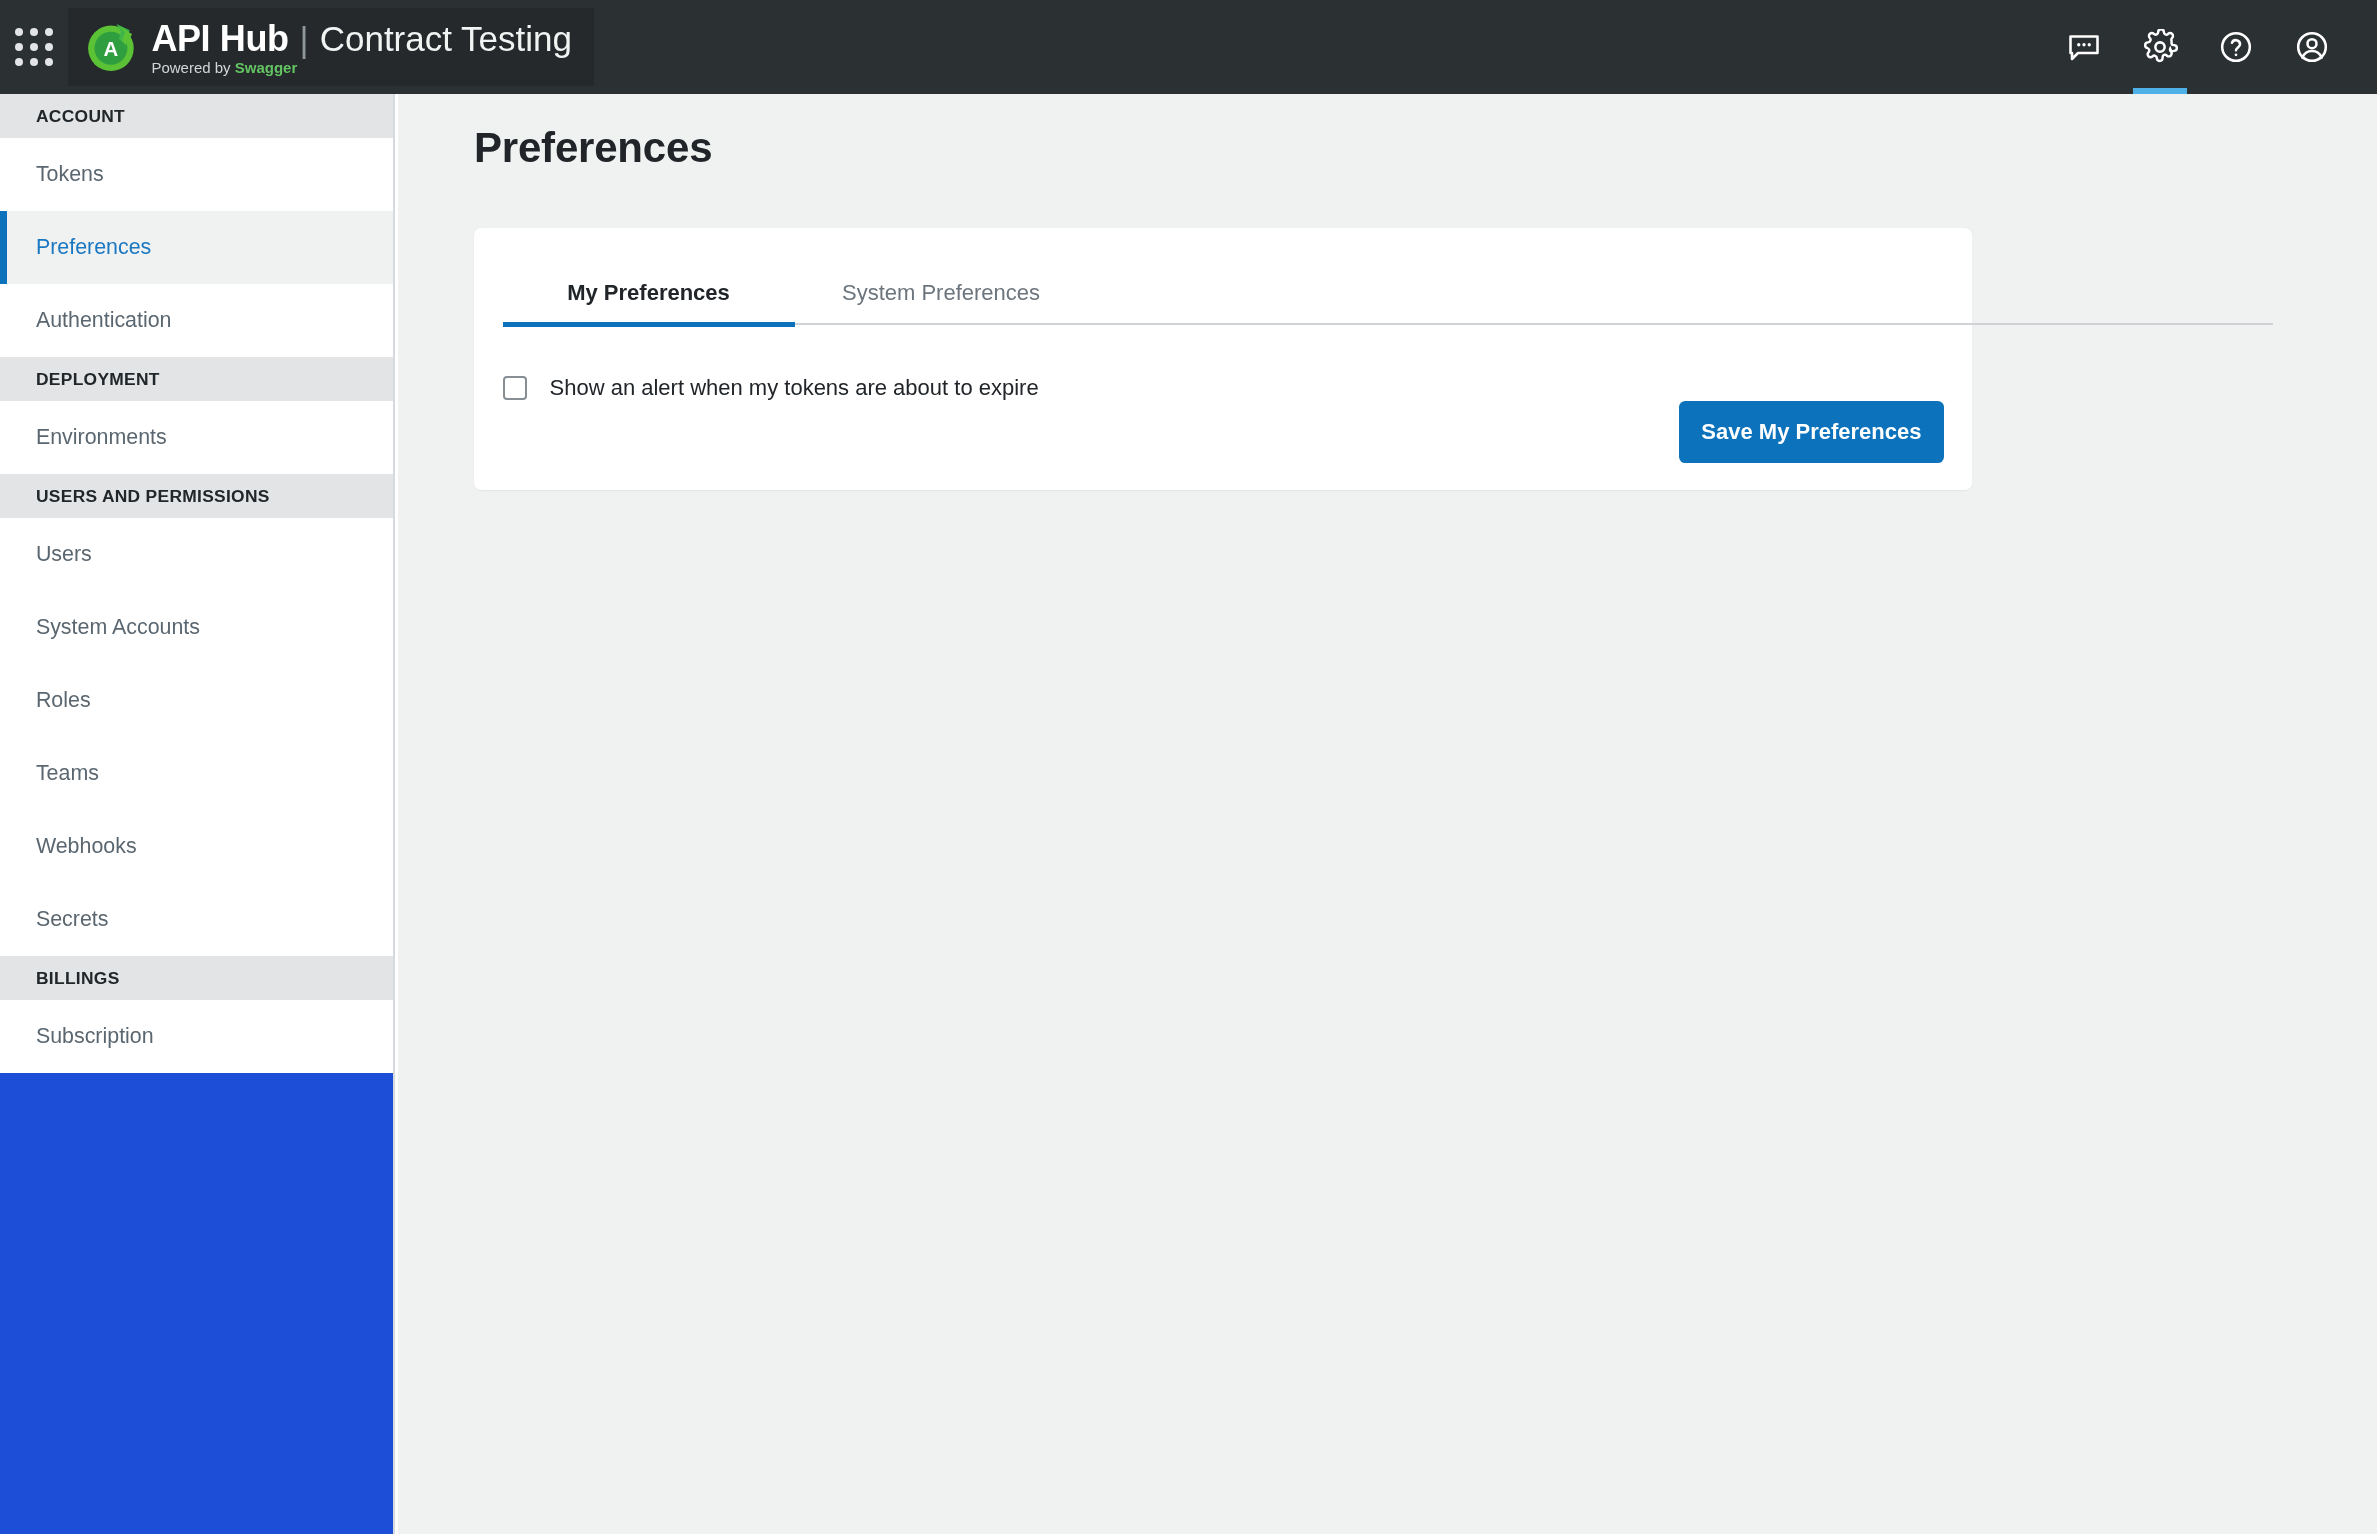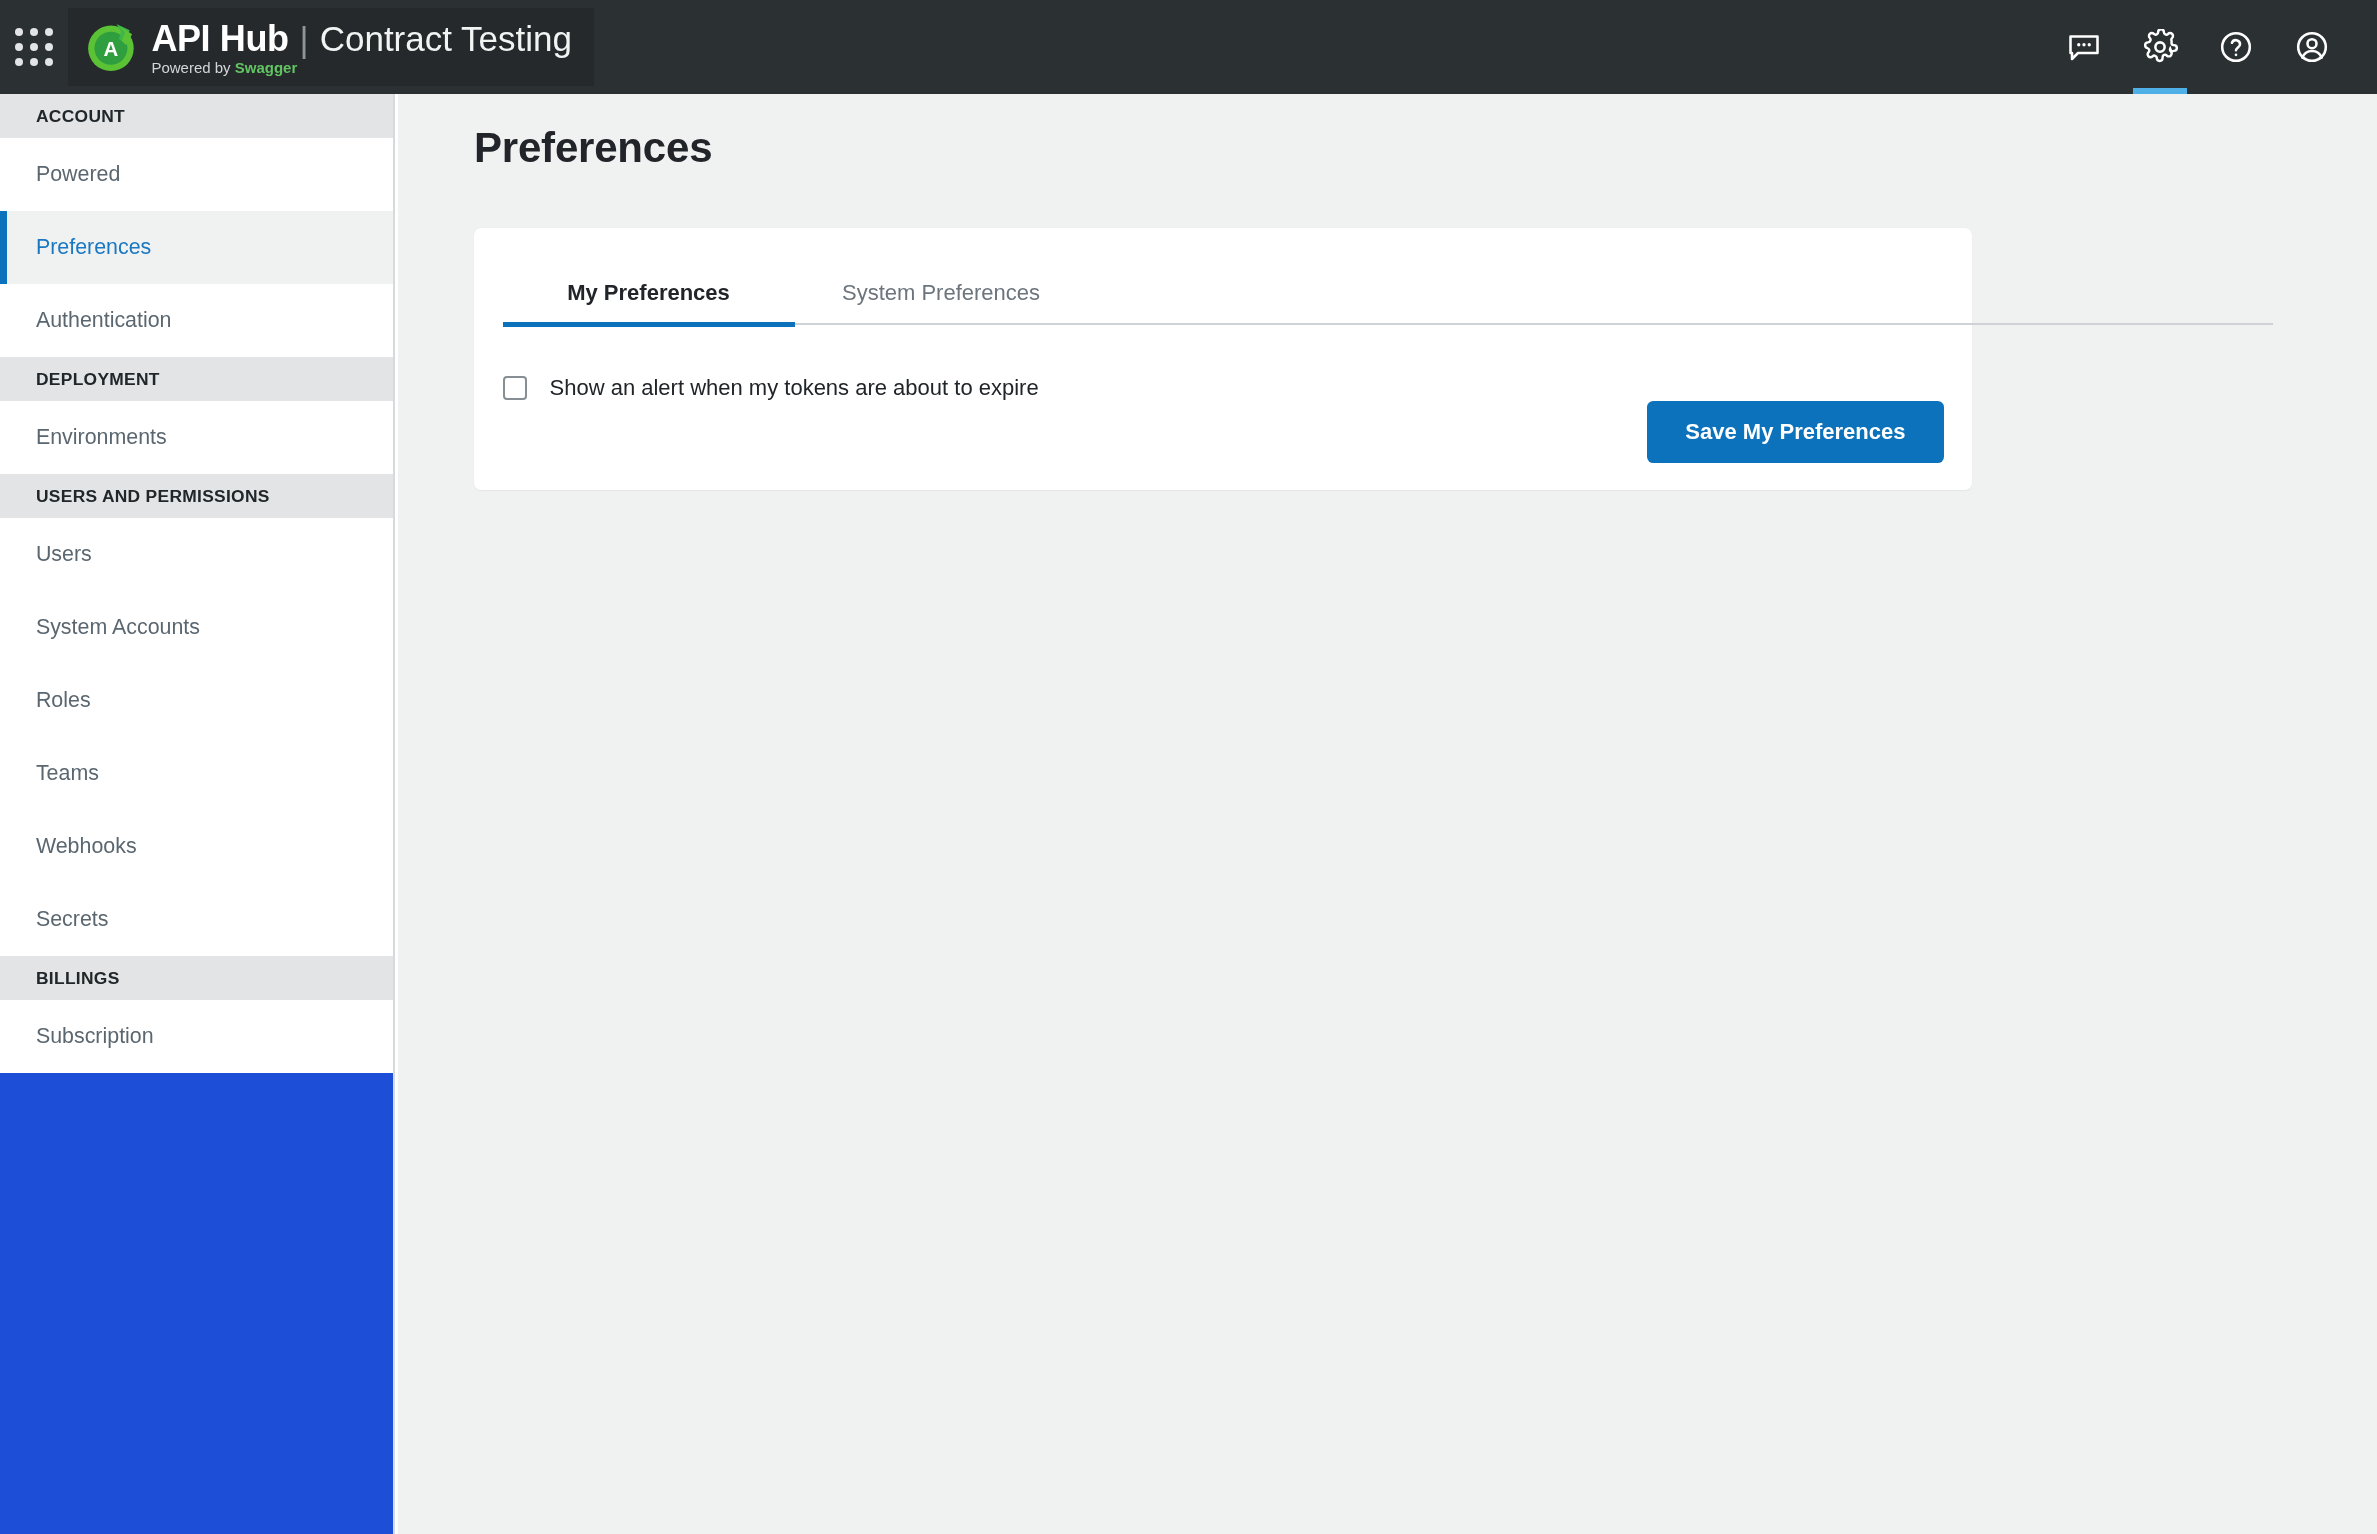--- a/index.html
+++ b/index.html
@@ -159,21 +159,21 @@
   }
   #checkbox-label {
     margin-left: 16px; font-size: 22px; color: #212529;
     white-space: nowrap;
   }
 
   #save-btn {
     position: absolute; right: 28.5px; top: 204px;
     transform: translateY(-50%);
     height: 62px;
-    padding: 0 38px;
+    padding: 0 22px;
     background: #0b72bb; color: #ffffff;
     border: none; border-radius: 6.3px;
     font-family: "Liberation Sans", sans-serif;
     font-size: 22px; font-weight: bold;
     cursor: pointer;
     white-space: nowrap;
   }
 </style>
 </head>
 <body>
@@ -248,21 +248,21 @@
       </svg>
     </div>
 
   </div>
 </div>
 
 <nav id="sidebar">
 
   <div class="side-section">ACCOUNT</div>
   <div class="side-item">
-    <span class="side-label">Powered</span>
+    <span class="side-label">Tokens</span>
   </div>
   <div class="side-item active">
     <span class="side-label">Preferences</span>
   </div>
   <div class="side-item">
     <span class="side-label">Authentication</span>
   </div>
 
   <div class="side-section">DEPLOYMENT</div>
   <div class="side-item">

